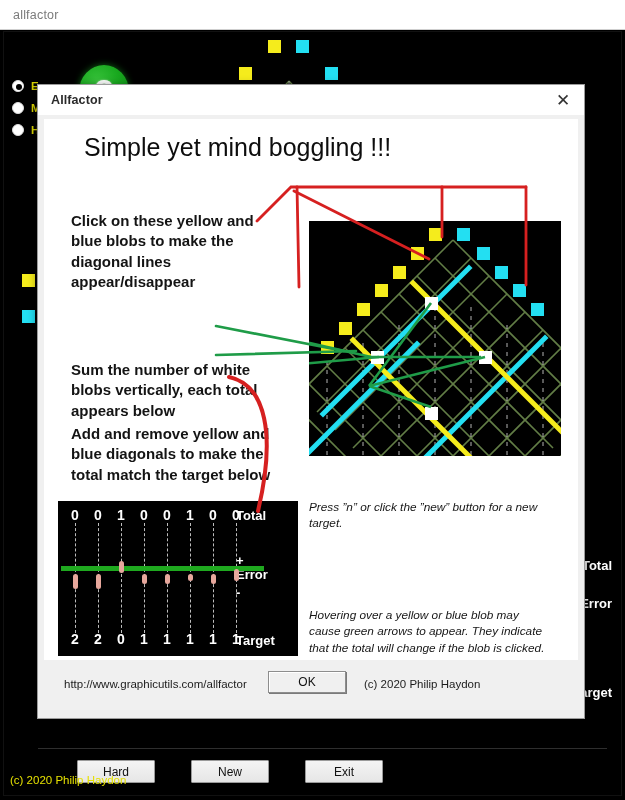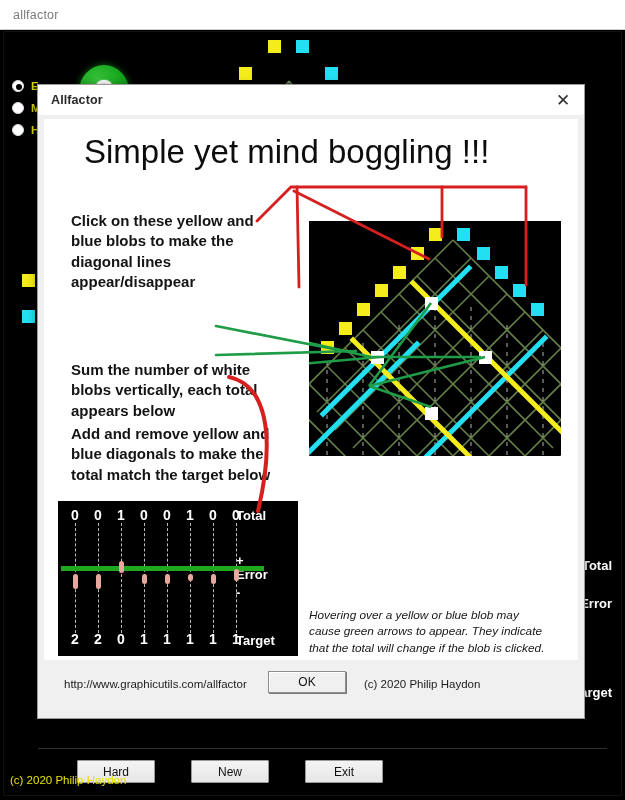--- a/index.html
+++ b/index.html
@@ -103,21 +103,21 @@
     background: #ffffff; overflow: hidden;
   }
   .dlg-footer {
     position: absolute; left: 6px; right: 6px; bottom: 6px; height: 50px;
     background: #f0f0f0;
     text-align: center;
   }
 
   .headline {
     position: absolute; left: 40px; top: 14px;
-    font-size: 33px; color: #0d0d0d; white-space: nowrap;
+    font-size: 25px; color: #0d0d0d; white-space: nowrap;
     font-family: "Liberation Sans", sans-serif;
   }
 
   .note {
     position: absolute; width: 212px;
     font-size: 15px; line-height: 1.35; color: #141414;
     font-weight: 600;
     font-family: "Liberation Sans", sans-serif;
   }
 
@@ -356,20 +356,21 @@
         <div class="stat-num" style="left:10px;  top:130px">2</div>
         <div class="stat-num" style="left:33px;  top:130px">2</div>
         <div class="stat-num" style="left:56px;  top:130px">0</div>
         <div class="stat-num" style="left:79px;  top:130px">1</div>
         <div class="stat-num" style="left:102px; top:130px">1</div>
         <div class="stat-num" style="left:125px; top:130px">1</div>
         <div class="stat-num" style="left:148px; top:130px">1</div>
         <div class="stat-num" style="left:171px; top:130px">1</div>
       </div>
 
+      <div class="tip" style="left:265px; top:380px">Press  ”n” or click the ”new” button for a new target.</div>
       <div class="tip" style="left:265px; top:488px">Hovering over a yellow or blue blob may cause green arrows to appear. They indicate that the total will change if the blob is clicked.</div>
 
       <svg class="overlay" width="536" height="543">
         <g stroke="#d62020" stroke-width="2.8" fill="none" stroke-linecap="round">
 
           <path d="M 213 102 L 247 68 L 482 68"></path>
 
           <path d="M 253 68 L 255 168"></path>
 
           <path d="M 250 72 L 385 140"></path>

